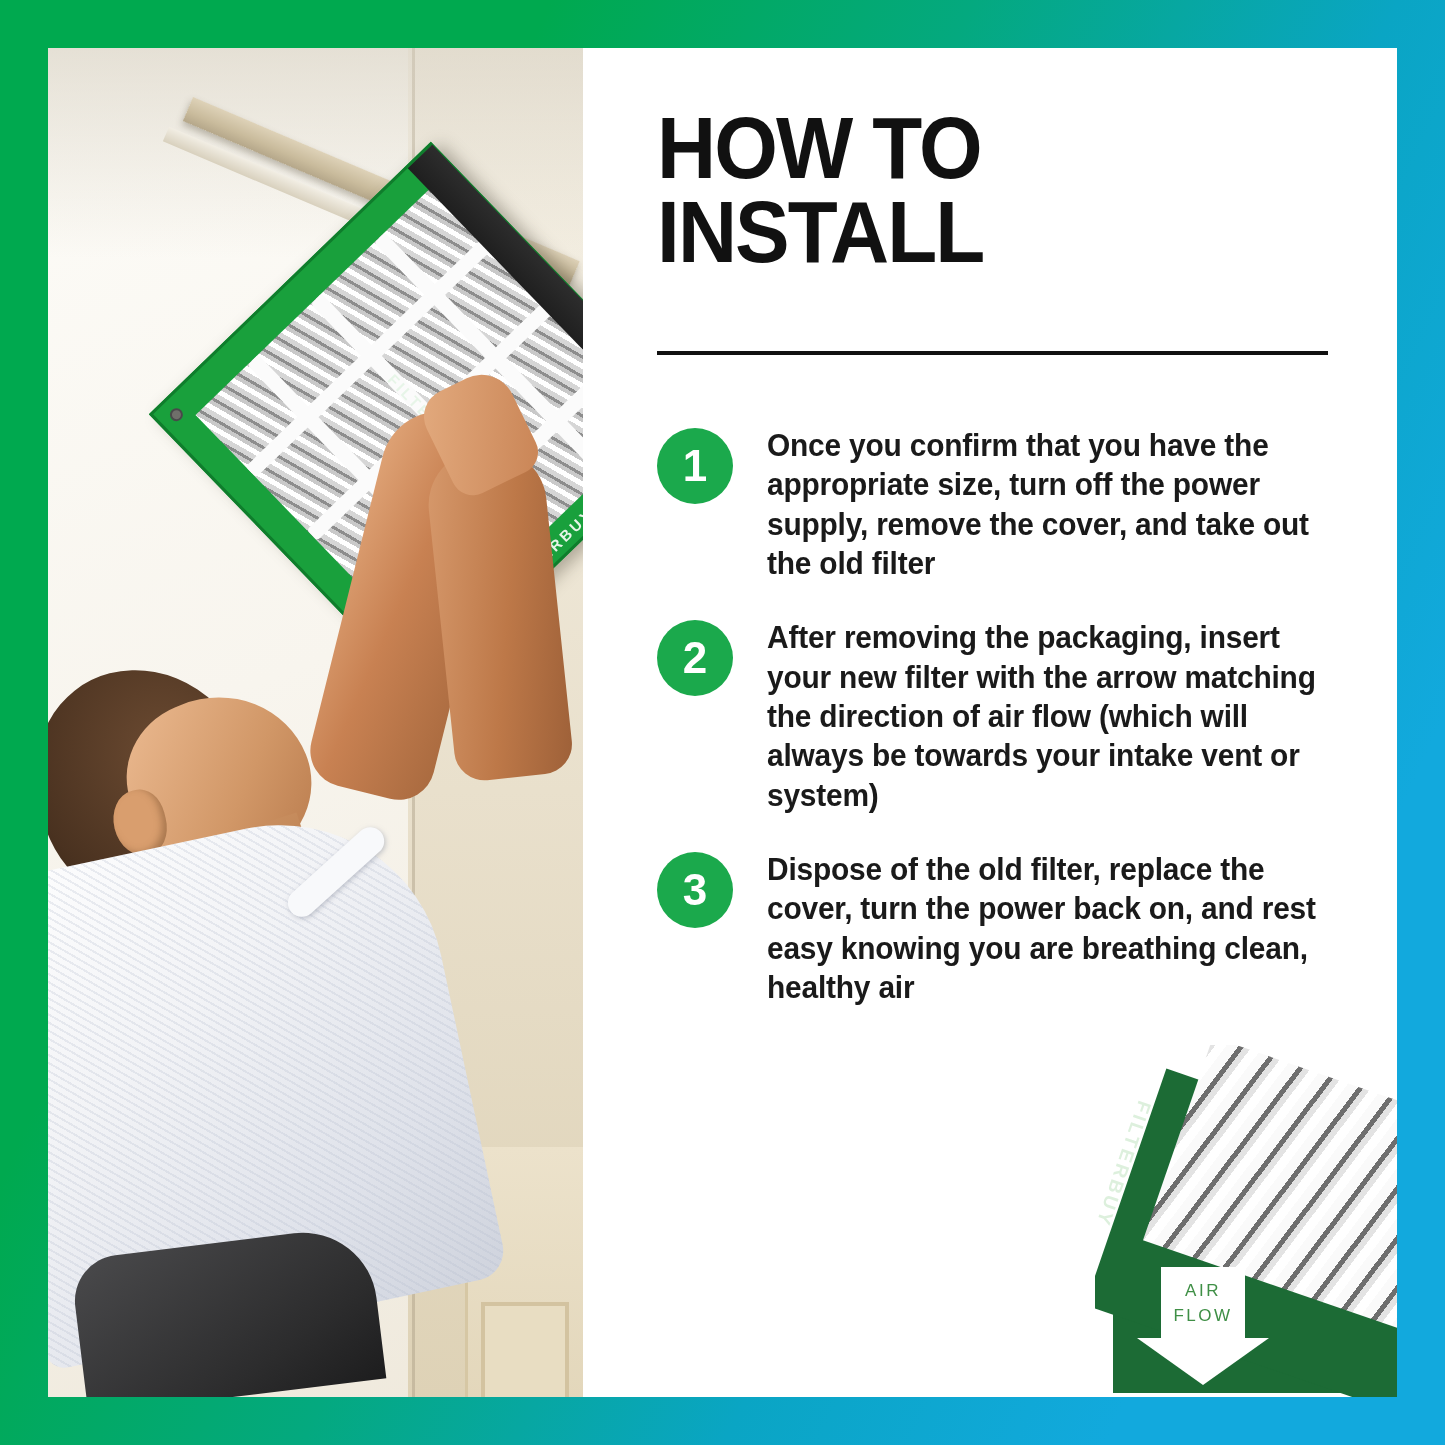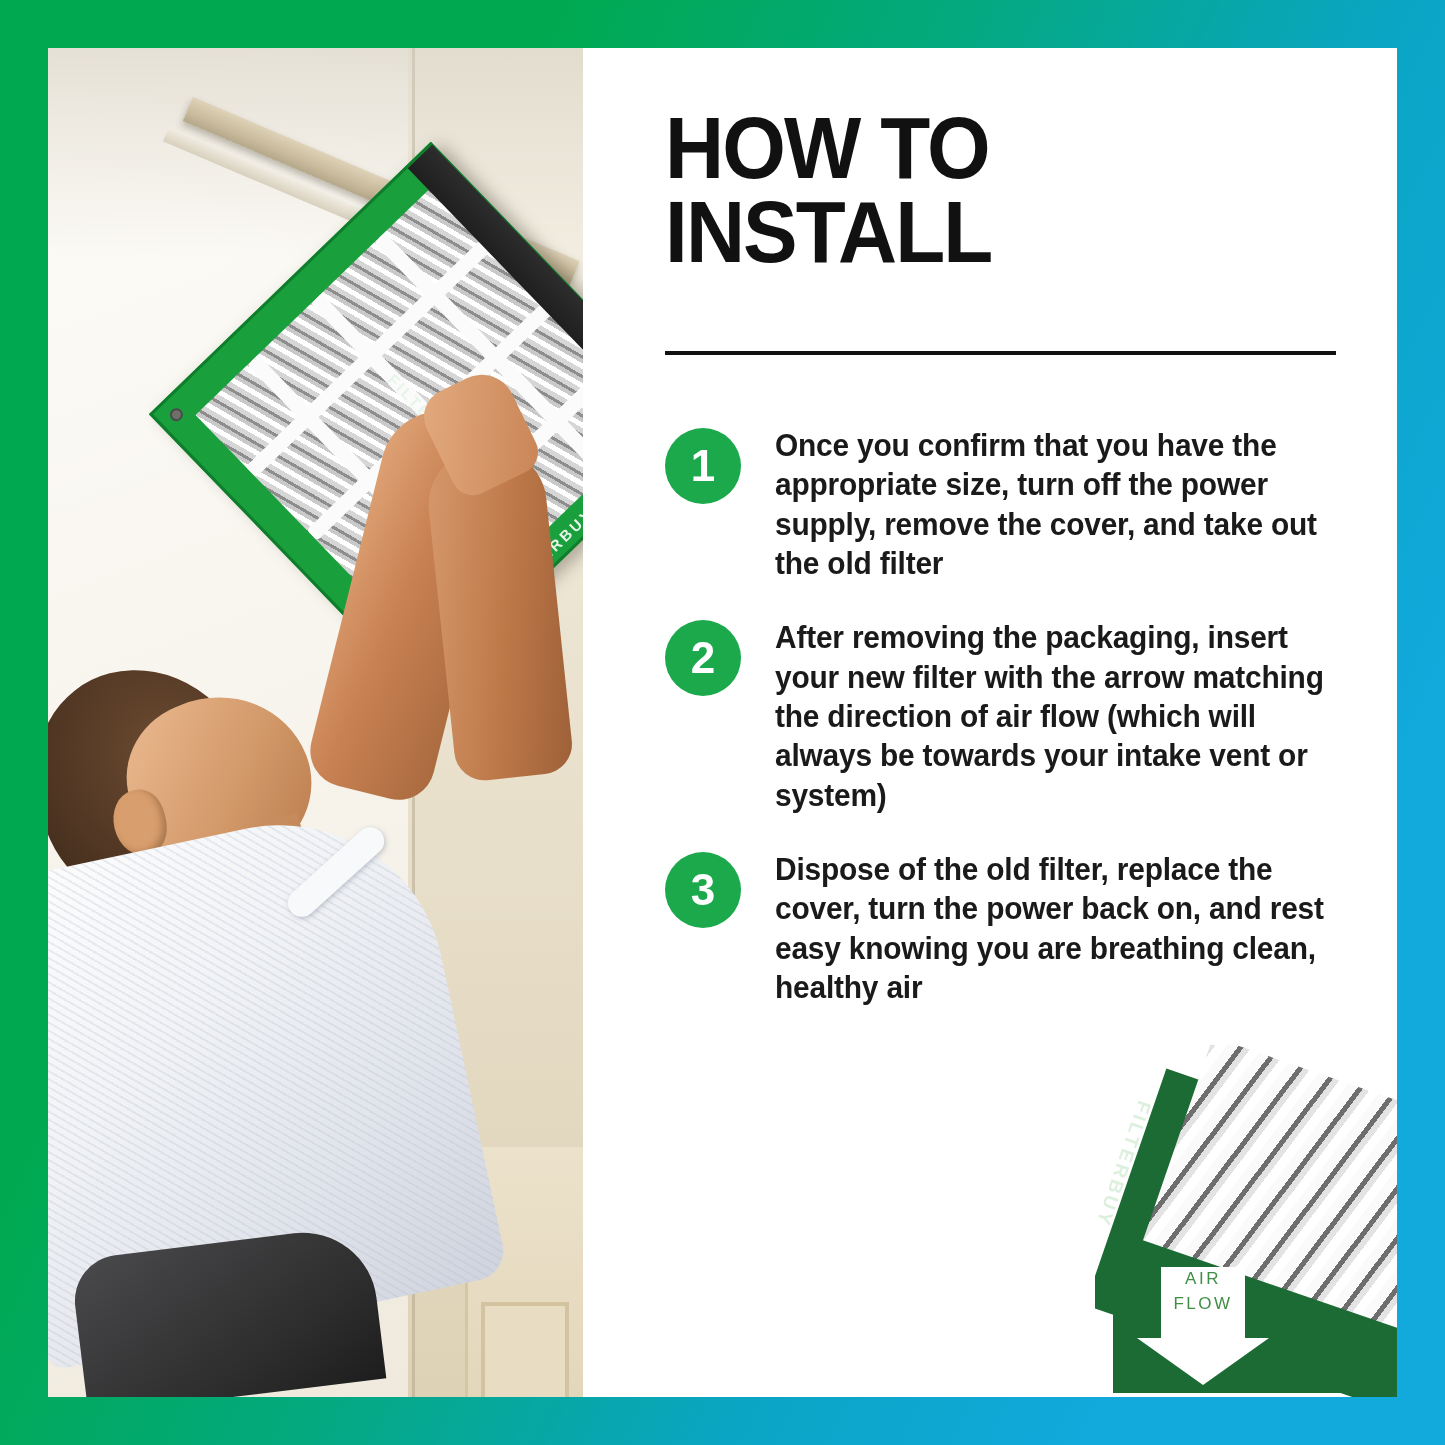--- a/index.html
+++ b/index.html
@@ -180,21 +180,21 @@
   .shorts {
     position:absolute; left:30px; bottom:0; width:300px; height:155px;
     background:linear-gradient(150deg,#4a4a4c 0%,#2c2c2d 70%,#1d1d1e 100%);
     border-radius:46px 74px 0 0;
     transform:rotate(-7deg);
   }
 
   
   #content {
     position:absolute;
-    left:609px; top:0; right:0; bottom:0;margin-left:8px;
+    left:609px; top:0; right:0; bottom:0;
   }
 
   #title {
     position:absolute; left:0; top:58px; width:690px;
     font-family:"Liberation Sans", sans-serif;
     font-weight:bold;
     font-size:88px;
     line-height:.95;
     letter-spacing:-2px;
     color:#111111;
@@ -296,21 +296,21 @@
   .arrow-stem {
     position:absolute; left:24px; top:0; width:84px; height:72px; background:#ffffff;
   }
   .arrow-head {
     position:absolute; left:0; top:71px; width:0; height:0;
     border-left:66px solid transparent;
     border-right:66px solid transparent;
     border-top:47px solid #ffffff;
   }
   .arrow-label {
-    position:absolute; left:0; top:0; width:132px;
+    position:absolute; left:0; top:12px; width:132px;
     text-align:center;
     color:#3f8f46;
     font-family:"Liberation Sans", sans-serif;
     font-size:17px;
     font-weight:normal;
     letter-spacing:2.5px;
     line-height:1.45;
   }
 </style>
 </head>

